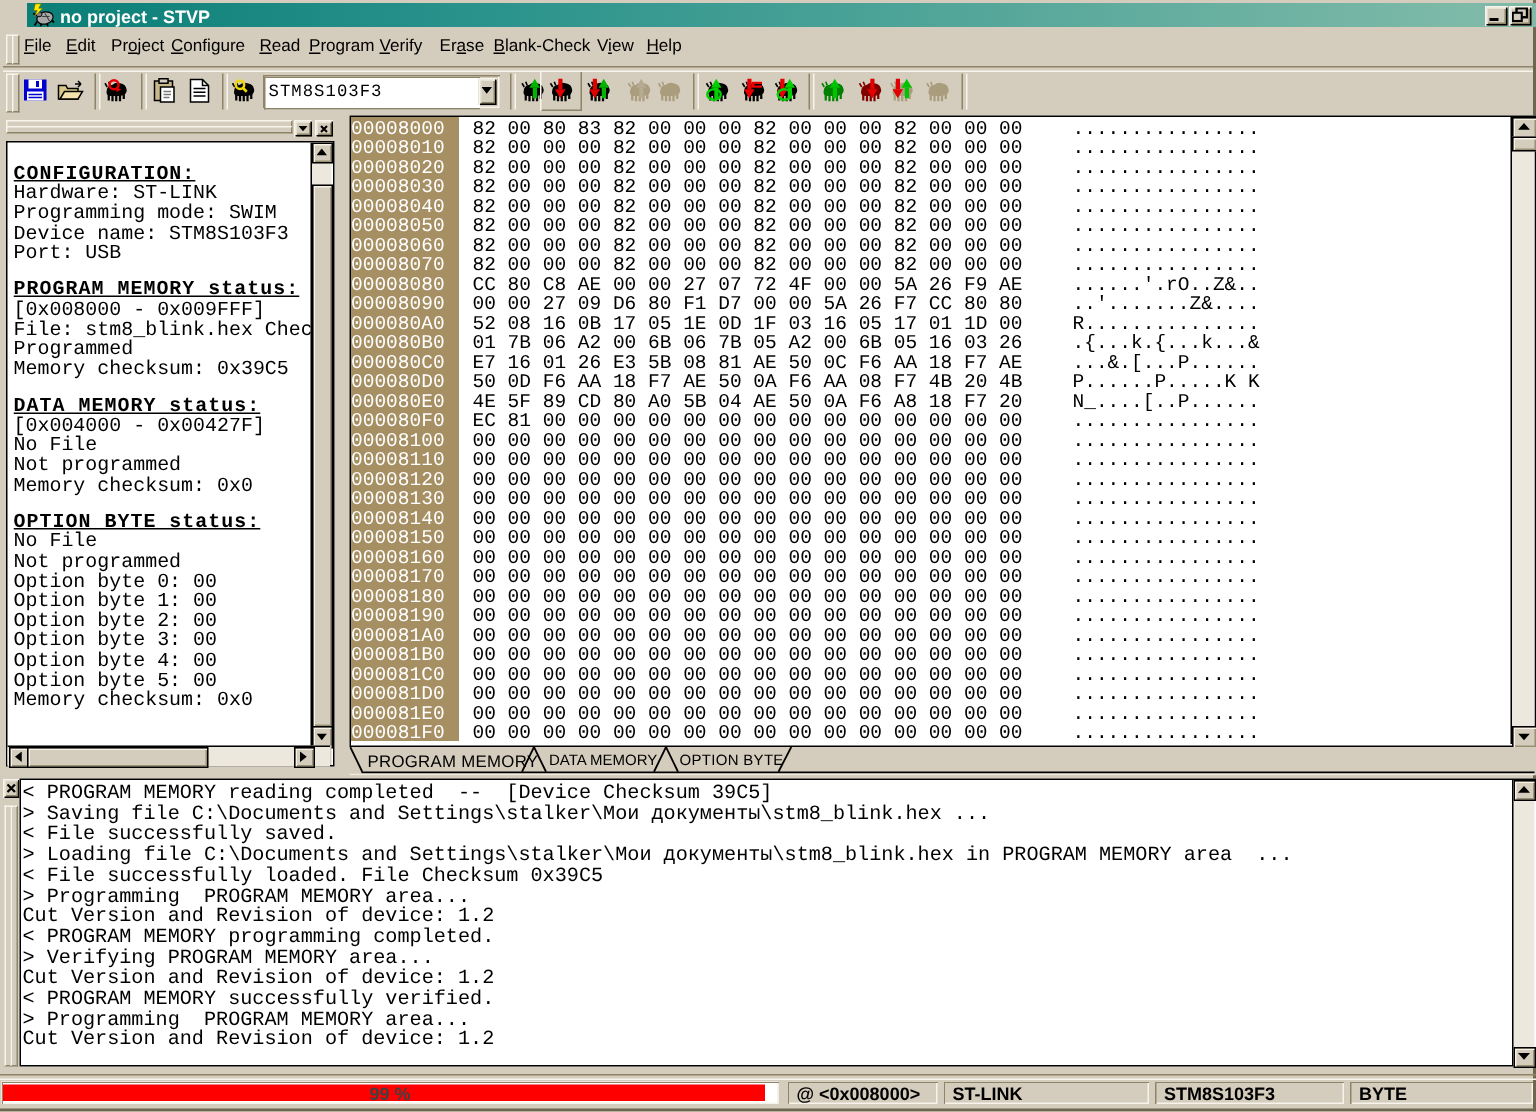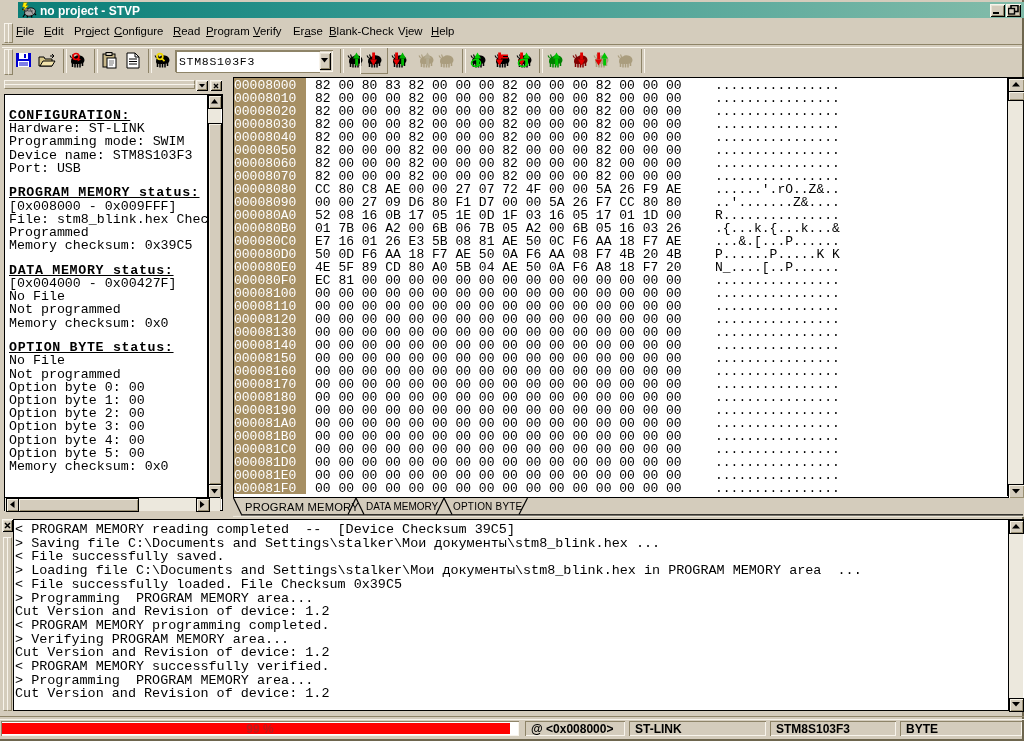--- a/index.html
+++ b/index.html
@@ -304,21 +304,21 @@
       <svg class="abs" style="left:2px;top:3px" width="8" height="5" viewBox="0 0 8 5">
         <path d="M0 0 L8 0 L4 4.5 Z" fill="#000"></path>
       </svg>
     </div>
 </div>
 
 <div class="abs" style="left:0px;top:716px;width:1024px;height:2px;border-top:1px solid #8e8468;border-bottom:1px solid #f8f4ec;"></div>
 <div class="abs" id="statusbar" style="left:0;top:716px;width:1024px;height:23px;font-size:12px;font-weight:bold;">
     <div class="abs sunken" style="left:1px;top:5px;width:518px;height:15px;background:#fff;">
       <div class="abs" style="left:1px;top:2px;width:508px;height:11px;background:#f00;"></div>
-      <div class="abs" style="left:0;top:1px;width:518px;text-align:center;color:#b91c1c;">99 %</div>
+      <div class="abs" style="left:0;top:1px;width:518px;text-align:center;color:#404040;">99 %</div>
     </div>
     <div class="abs sunken" style="left:525px;top:5px;width:100px;height:15px;">
       <div class="abs" style="left:6px;top:1px;color:#000;">@ &lt;0x008000&gt;</div>
     </div>
     <div class="abs sunken" style="left:629px;top:5px;width:137px;height:15px;">
       <div class="abs" style="left:6px;top:1px;color:#000;">ST-LINK</div>
     </div>
     <div class="abs sunken" style="left:770px;top:5px;width:126px;height:15px;">
       <div class="abs" style="left:6px;top:1px;color:#000;">STM8S103F3</div>
     </div>

